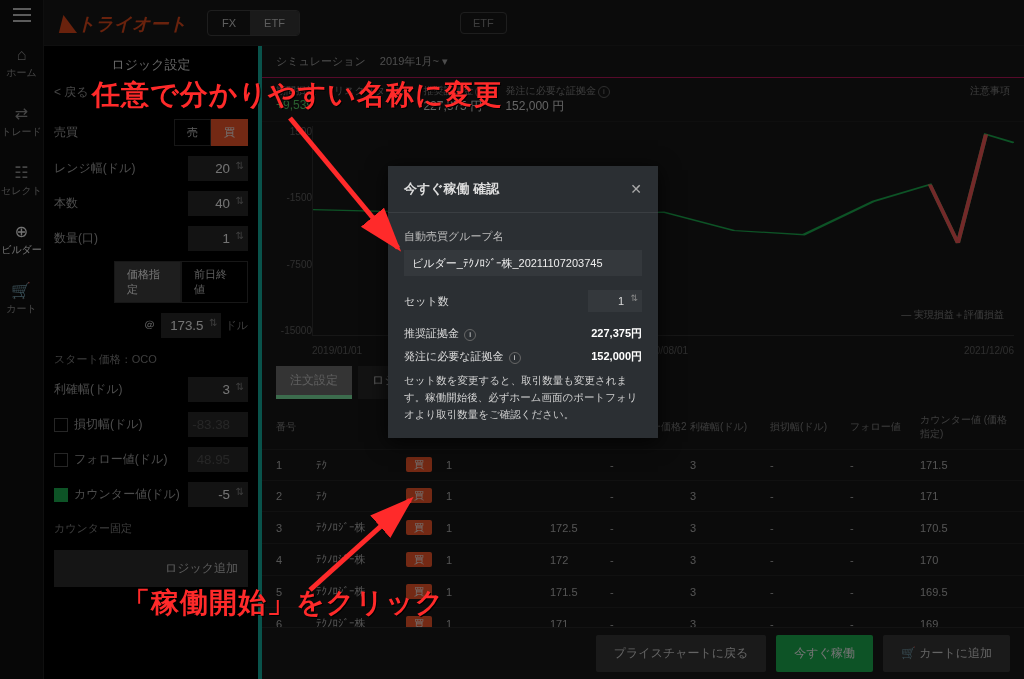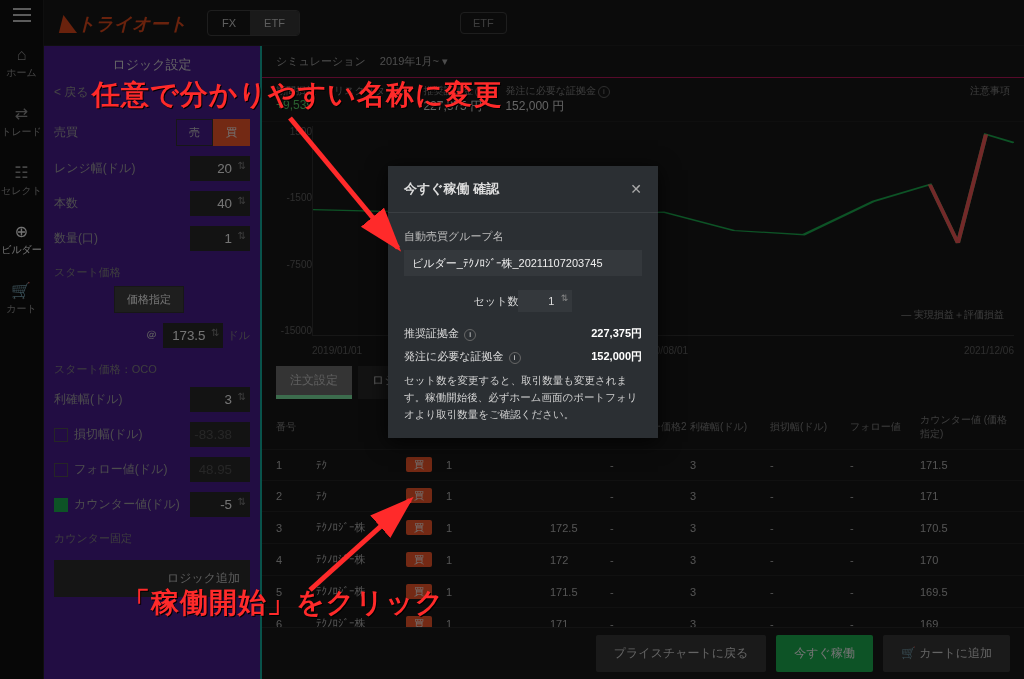--- a/index.html
+++ b/index.html
@@ -37,21 +37,21 @@
     border-bottom:1px solid #222; z-index:5;
   }
   .brand { color:#e84c1d; font-size:18px; font-style:italic; font-weight:bold; margin-right:20px;}
   .tab-pill { display:flex; border:1px solid #444; border-radius:4px; overflow:hidden; margin-right:20px;}
   .tab-pill div { padding:6px 14px; font-size:11px; cursor:pointer; }
   .tab-pill .active { background:#3a3a3a; }
   .pill-single { border:1px solid #444; border-radius:4px; padding:4px 12px; font-size:11px; color:#888; margin-left:140px;}
   
   .settings {
     position:absolute; left:44px; top:46px; width:218px; bottom:0;
-    background:#4c1d95; border-right:2px solid #14b8a6;
+    background:#000000; border-right:4px solid #14b8a6;
     padding:10px; z-index:5; font-size:12px;
   }
   .settings h3 { text-align:center; font-size:13px; font-weight:normal; color:#ddd; margin-bottom:10px;}
   .back-link { color:#999; font-size:12px; margin-bottom:8px; display:inline-block; cursor:pointer;}
   .row { display:flex; align-items:center; justify-content:space-between; margin:10px 0;}
   .row label { color:#aaa; }
   .seg { display:flex; }
   .seg div { padding:5px 12px; border:1px solid #333; font-size:11px; cursor:pointer;}
   .seg .on { background:#444; color:#fff;}
   .seg .sel { background:#ff5c2e; color:#fff; border-color:#ff5c2e;}
@@ -101,21 +101,21 @@
     background:#2b2f33; z-index:100; color:#ddd;
     box-shadow:0 4px 20px rgba(0,0,0,0.8);
     padding:0;
   }
   .modal-hd { display:flex; justify-content:space-between; align-items:center; padding:14px 16px; border-bottom:1px solid #3a3e42;}
   .modal-hd h4 { font-size:13px; font-weight:bold;}
   .close-x { cursor:pointer; color:#aaa; font-size:14px;}
   .modal-body { padding:12px 16px 16px; font-size:11px;}
   .modal-body .lbl { color:#bbb; margin:4px 0 6px;}
   .group-input { width:100%; background:#34383c; border:none; color:#eee; padding:7px 8px; font-size:11px;}
-  .set-row { display:flex; justify-content:center; align-items:center; margin:14px 0;}
+  .set-row { display:flex; justify-content:space-between; align-items:center; margin:14px 0;}
   .set-input { background:#34383c; padding:5px 18px 5px 8px; width:54px; text-align:right; position:relative;}
   .mrow { display:flex; justify-content:space-between; margin:8px 0; font-size:11px;}
   .mrow .val { color:#fff; font-weight:bold;}
   .note { font-size:10.5px; line-height:1.6; color:#d0d0d0; margin-top:6px;}
   .start-btn { width:100%; background:#1db954; color:#fff; text-align:center; padding:11px 0; margin-top:14px; font-size:13px; cursor:pointer;}
   
   .anno { position:absolute; z-index:200; color:#ff2a2a; font-weight:900; font-size:28px; text-shadow:1px 1px 0 #000; pointer-events:none; letter-spacing:1px; white-space:nowrap;}
   .arrow { position:absolute; z-index:200; pointer-events:none;}
 </style>
 </head>
@@ -158,23 +158,23 @@
     <span class="spin-wrap"><input class="num-input" value="20" style=""></span>
   </div>
   <div class="row">
     <label>本数</label>
     <span class="spin-wrap"><input class="num-input" value="40" style=""></span>
   </div>
   <div class="row">
     <label>数量(口)</label>
     <span class="spin-wrap"><input class="num-input" value="1" style=""></span>
   </div>
-  <div class="section-label">スタート価格</div>
   <div class="seg" style="margin-left:60px;">
     <div class="on">価格指定</div>
+    <div>前日終値</div>
   </div>
   <div class="row" style="justify-content:flex-end;">
     <span style="margin-right:6px;">＠</span>
     <span class="spin-wrap"><input class="num-input" value="173.5" style=""></span>
     <span class="unit">ドル</span>
   </div>
   <div class="section-label">スタート価格：OCO</div>
   <div class="row">
     <label>利確幅(ドル)</label>
     <span class="spin-wrap"><input class="num-input" value="3" style=""></span>

